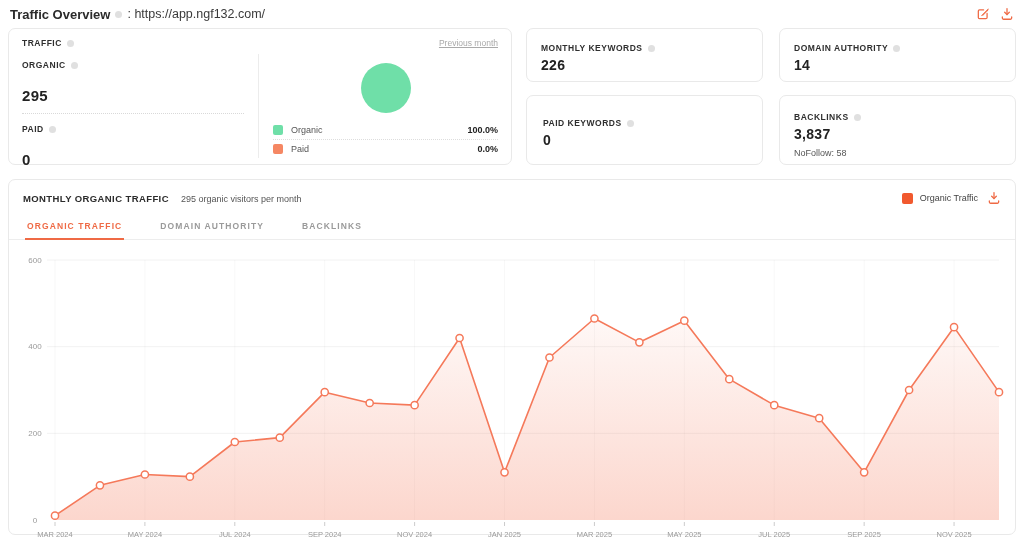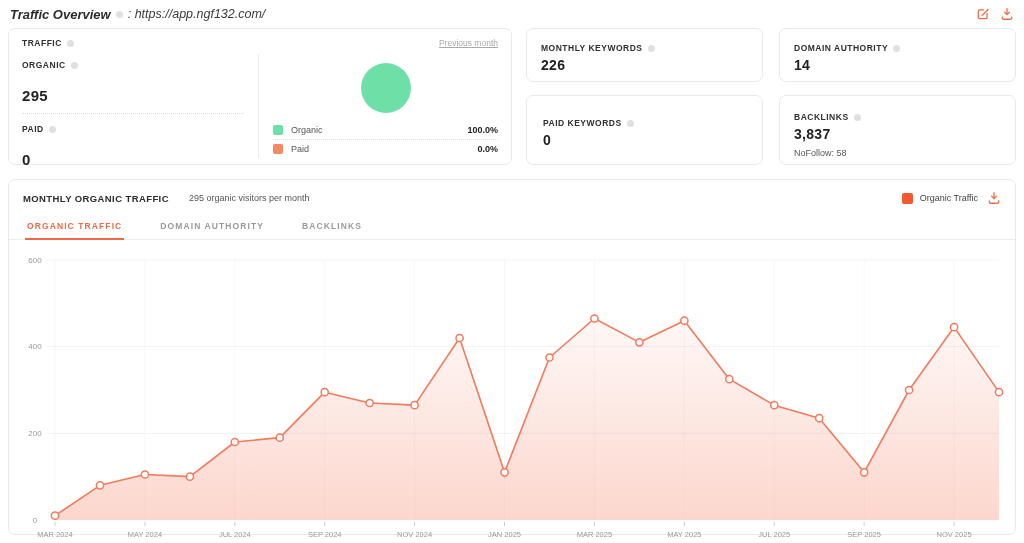--- a/index.html
+++ b/index.html
@@ -2,21 +2,21 @@
 <html><head>
 <meta charset="utf-8">
 <style>
   * { box-sizing: border-box; margin: 0; padding: 0; }
   html,body { width: 1024px; height: 543px; background:#fff; overflow:hidden;
     font-family: "Liberation Sans", sans-serif; color:#2f2f2f; }
   .page { padding: 0 8px; }
 
   
   .hdr { height: 26px; display:flex; align-items:center; justify-content:space-between; padding:2px 2px 0 2px; }
-  .hdr-left { display:flex; align-items:center; gap:5px;font-style:italic; }
+  .hdr-left { display:flex; align-items:center; gap:5px; }
   .hdr-title { font-size:13px; font-weight:bold; color:#2b2b2b; }
   .hdr-url { font-size:12.5px; color:#3a3a3a; }
   .dot { width:7px; height:7px; border-radius:50%; background:#e0e0e0; display:inline-block; flex:none; }
   .hdr-icons { display:flex; align-items:center; gap:10px; }
   .icon-btn { width:14px; height:14px; color:#ef6a45; cursor:pointer; }
   .icon-btn svg { width:100%; height:100%; display:block; }
 
   
   .card { background:#fff; border:1px solid #e9e9e9; border-radius:7px; }
   .top-row { display:flex; gap:14px; margin-top:2px; }
@@ -38,21 +38,21 @@
 
   .stats-grid { flex:1; display:grid; grid-template-columns:1fr 1fr; grid-template-rows:54px 70px; gap:13px 16px; }
   .stat-card { padding:14px 14px 8px 14px; }
   .stat-card.tall { padding-top:16px; }
   .stat-val { font-size:14px; font-weight:bold; color:#222; margin-top:4px; letter-spacing:.3px; }
   .stat-sub { font-size:9px; color:#555; margin-top:6px; }
 
   
   .monthly-card { margin-top:14px; height:356px; }
   .m-hdr { display:flex; justify-content:space-between; align-items:center; padding:11px 14px 4px 14px; }
-  .m-hdr-left { display:flex; align-items:center; gap:20px; }
+  .m-hdr-left { display:flex; align-items:flex-end; gap:12px; }
   .m-title { font-size:9.5px; font-weight:bold; letter-spacing:.4px; color:#2b2b2b; }
   .m-sub { font-size:9px; color:#555; }
   .m-hdr-right { display:flex; align-items:center; gap:9px; }
   .m-legend { display:flex; align-items:center; gap:7px; font-size:9px; color:#444; }
   .m-legend .sq { width:11px; height:11px; border-radius:2px; }
   .tabbar { display:flex; gap:34px; padding:0 16px; border-bottom:1px solid #ededed; margin-top:4px; }
   .tab { font-size:8.5px; font-weight:bold; letter-spacing:1.1px; color:#9a9a9a; padding:8px 2px 7px 2px; cursor:pointer; border-bottom:2px solid transparent; margin-bottom:-1px; }
   .tab.active { color:#ef6a45; border-bottom-color:#ef6a45; }
   .chart-wrap { padding:8px 6px 0 4px; }
   svg.chart { display:block; width:1004px; height:296px; }

